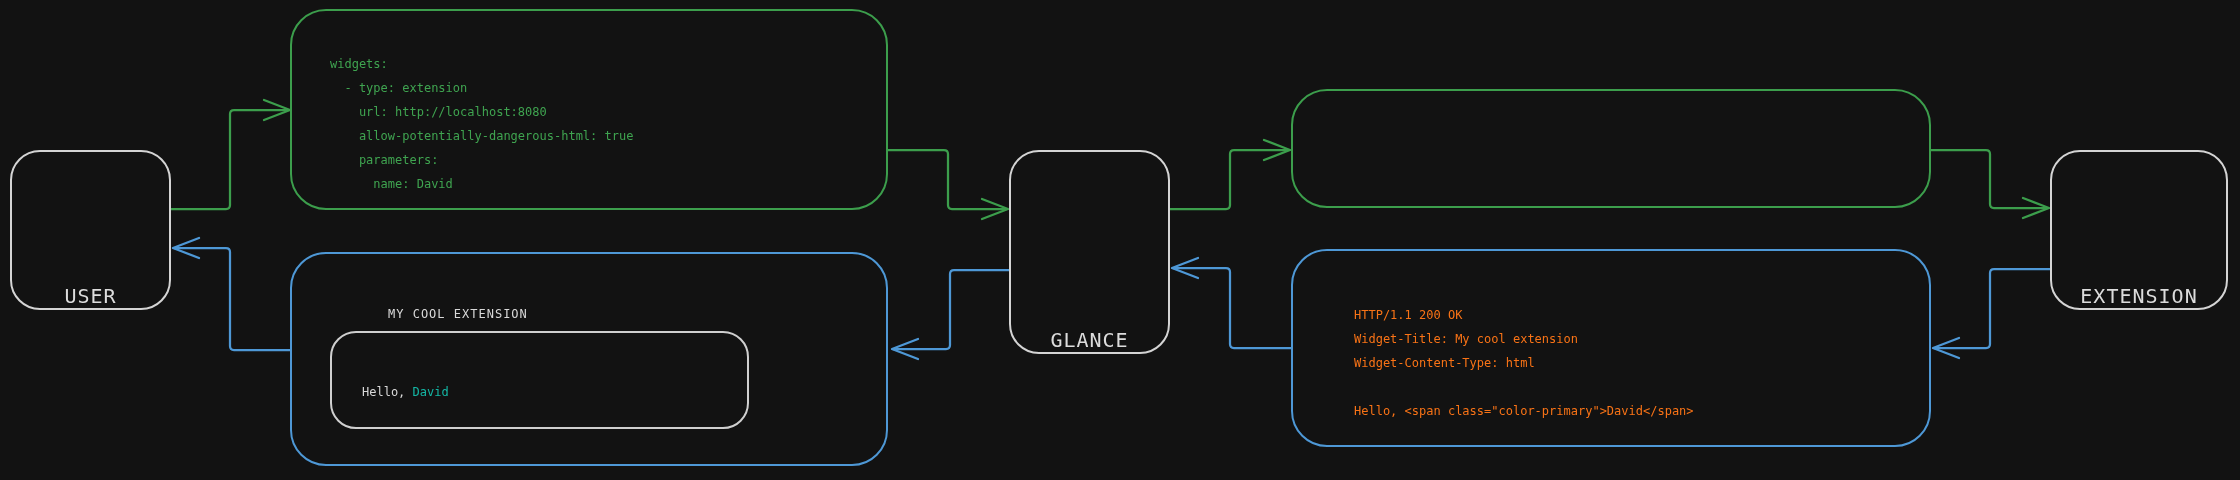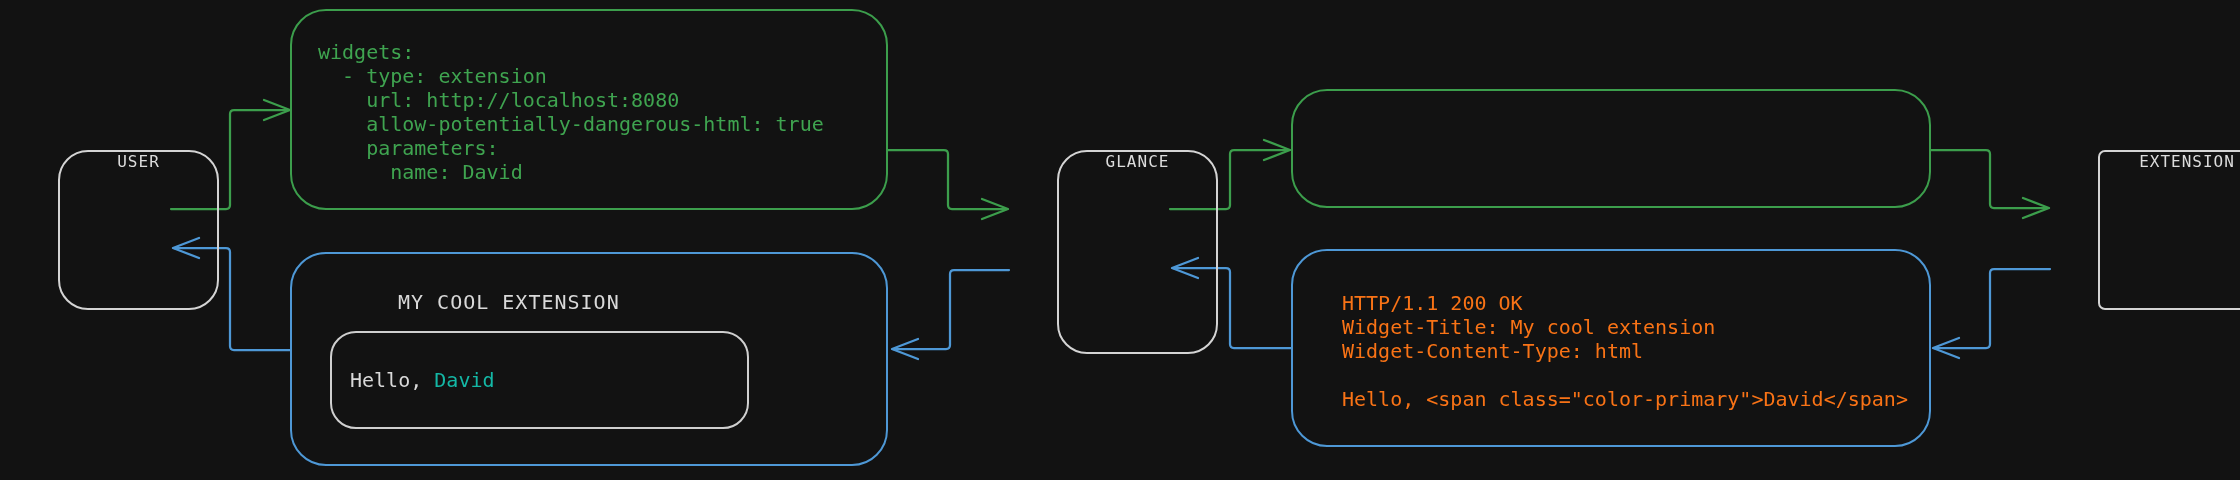--- a/index.html
+++ b/index.html
@@ -12,61 +12,60 @@
     font-family: "DejaVu Sans Mono", monospace;
   }
   #wires { position: absolute; left: 0; top: 0; width: 2240px; height: 480px; }
   #wires path { fill: none; stroke-width: 2.25; stroke-linecap: round; stroke-linejoin: round; }
 
   .node {
     position: absolute;
     border: 2px solid #d4d4d4;
     border-radius: 30px;
     display: flex;
-    align-items: flex-start;
+    align-items: flex-end;
     justify-content: center;
     color: #dcdcdc;
-    font-size: 16px;
+    font-size: 20px;
     letter-spacing: 1px;
     box-sizing: border-box;
-    margin-left: 48px;
   }
   .node-user      { left: 10px;   top: 150px; width: 161px; height: 160px; }
   .node-glance    { left: 1009px; top: 150px; width: 161px; height: 204px; }
-  .node-extension { left: 2050px; top: 150px; width: 178px; height: 160px; border-radius: 7px; }
+  .node-extension { left: 2050px; top: 150px; width: 178px; height: 160px; }
 
   .msgbox {
     position: absolute;
     border-radius: 36px;
     box-sizing: border-box;
   }
   .msgbox.green { border: 2px solid #3c9e4c; }
   .msgbox.blue  { border: 2px solid #4e98d6; }
   .box-config   { left: 290px;  top: 9px;   width: 598px; height: 201px; }
   .box-request  { left: 1291px; top: 89px;  width: 640px; height: 119px; }
   .box-response { left: 1291px; top: 249px; width: 640px; height: 198px; }
   .box-widget   { left: 290px;  top: 252px; width: 598px; height: 214px; }
 
   .code {
     position: absolute;
-    margin: 0;
+    margin: 12px;
     font-family: "DejaVu Sans Mono", monospace;
-    font-size: 20px;
+    font-size: 12px;
     line-height: 24px;
     white-space: pre;
   }
   .code.green { color: #3fa450; }
   .code.blue  { color: #f97316; }
   .code.light { color: #d9d9d9; }
 
   .config-text   { left: 318px;  top: 40px; }
   .request-text  { left: 1342px; top: 138px; }
   .response-text { left: 1342px; top: 291px; }
 
-  .widget-title  { left: 362px; top: 290px; letter-spacing: 1px; padding-left: 36px; }
+  .widget-title  { left: 340px; top: 290px; letter-spacing: 1px; padding-left: 36px; }
   .widget-inner {
     position: absolute;
     left: 330px; top: 331px;
     width: 419px; height: 98px;
     border: 2px solid #cfcfcf;
     border-radius: 26px;
     box-sizing: border-box;
   }
   .greeting { left: 350px; top: 368px; }
   .greeting .name { color: #14b8a6; }

